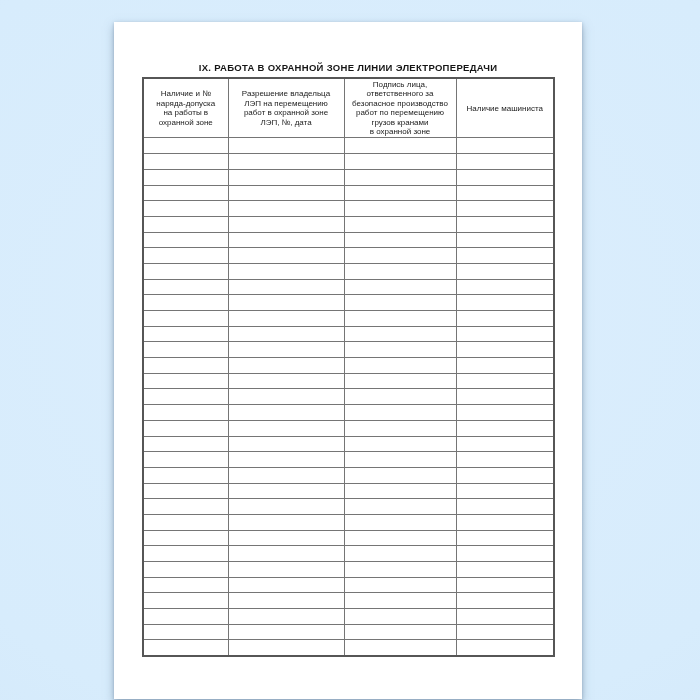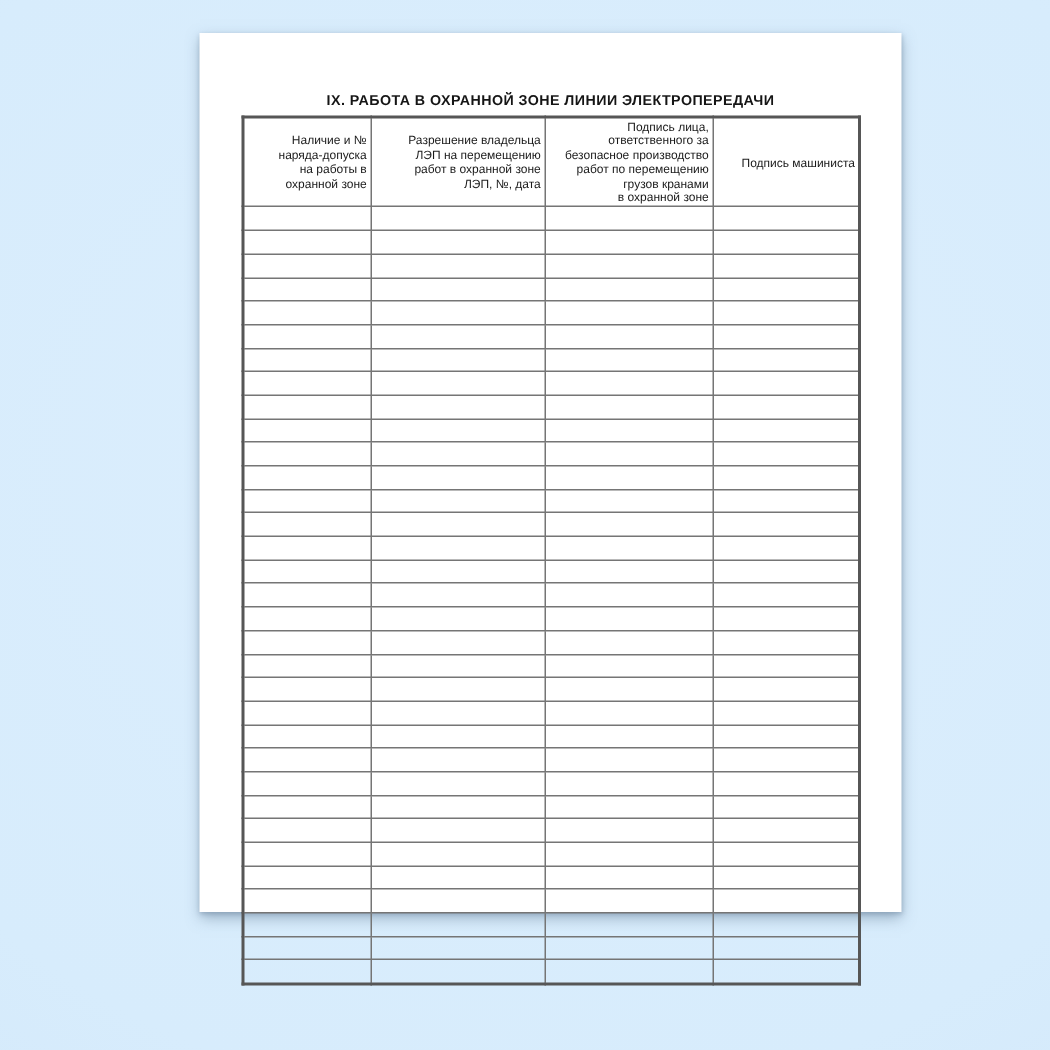--- a/index.html
+++ b/index.html
@@ -2,43 +2,42 @@
 <html><head>
 <meta charset="utf-8">
 <style>
   html,body{margin:0;padding:0;}
   body{
     width:700px;height:700px;position:relative;overflow:hidden;
     font-family:"Liberation Sans", sans-serif;
     background:radial-gradient(ellipse 130% 110% at 50% 45%, #dceefd 0%, #d7ecfc 55%, #cfe4f8 100%);
   }
   .page{
-    position:absolute;left:114px;top:22px;width:468px;height:586px;
+    position:absolute;left:114px;top:22px;width:468px;height:677px;
     background:#ffffff;
     box-shadow:0 4px 9px rgba(96,122,148,0.50), 0 1px 3px rgba(96,122,148,0.38);
-    margin-left:19px;
   }
   .doc-title{
     position:absolute;top:40px;left:0;width:100%;
     text-align:center;font-weight:bold;font-size:9.5px;letter-spacing:0.3px;
     color:#151515;white-space:nowrap;
   }
   table.worklog{
     position:absolute;left:28px;top:55px;width:411px;
     border-collapse:collapse;table-layout:fixed;
     border:2px solid #565656;
   }
   table.worklog th, table.worklog td{
     border:1px solid #757575;
     padding:0;
   }
   table.worklog th{
     height:53px;
     font-weight:normal;font-size:8px;line-height:9.4px;
-    color:#1a1a1a;text-align:right;vertical-align:middle;
+    color:#1a1a1a;text-align:center;vertical-align:middle;
     white-space:pre-line;
     padding:1px 2px;
   }
   table.worklog td{
     height:14.7px;
   }
   col.c1{width:85px;} col.c2{width:116px;} col.c3{width:112px;} col.c4{width:98px;}
 </style>
 </head>
 <body>
@@ -62,21 +61,21 @@
         <th>Разрешение владельца
 ЛЭП на перемещению
 работ в охранной зоне
 ЛЭП, №, дата</th>
         <th>Подпись лица,
 ответственного за
 безопасное производство
 работ по перемещению
 грузов кранами
 в охранной зоне</th>
-        <th>Подпись машиниста</th>
+        <th>Наличие машиниста</th>
       </tr>
     </thead>
     <tbody>
         <tr>
           <td></td>
           <td></td>
           <td></td>
           <td></td>
         </tr>
         <tr>

